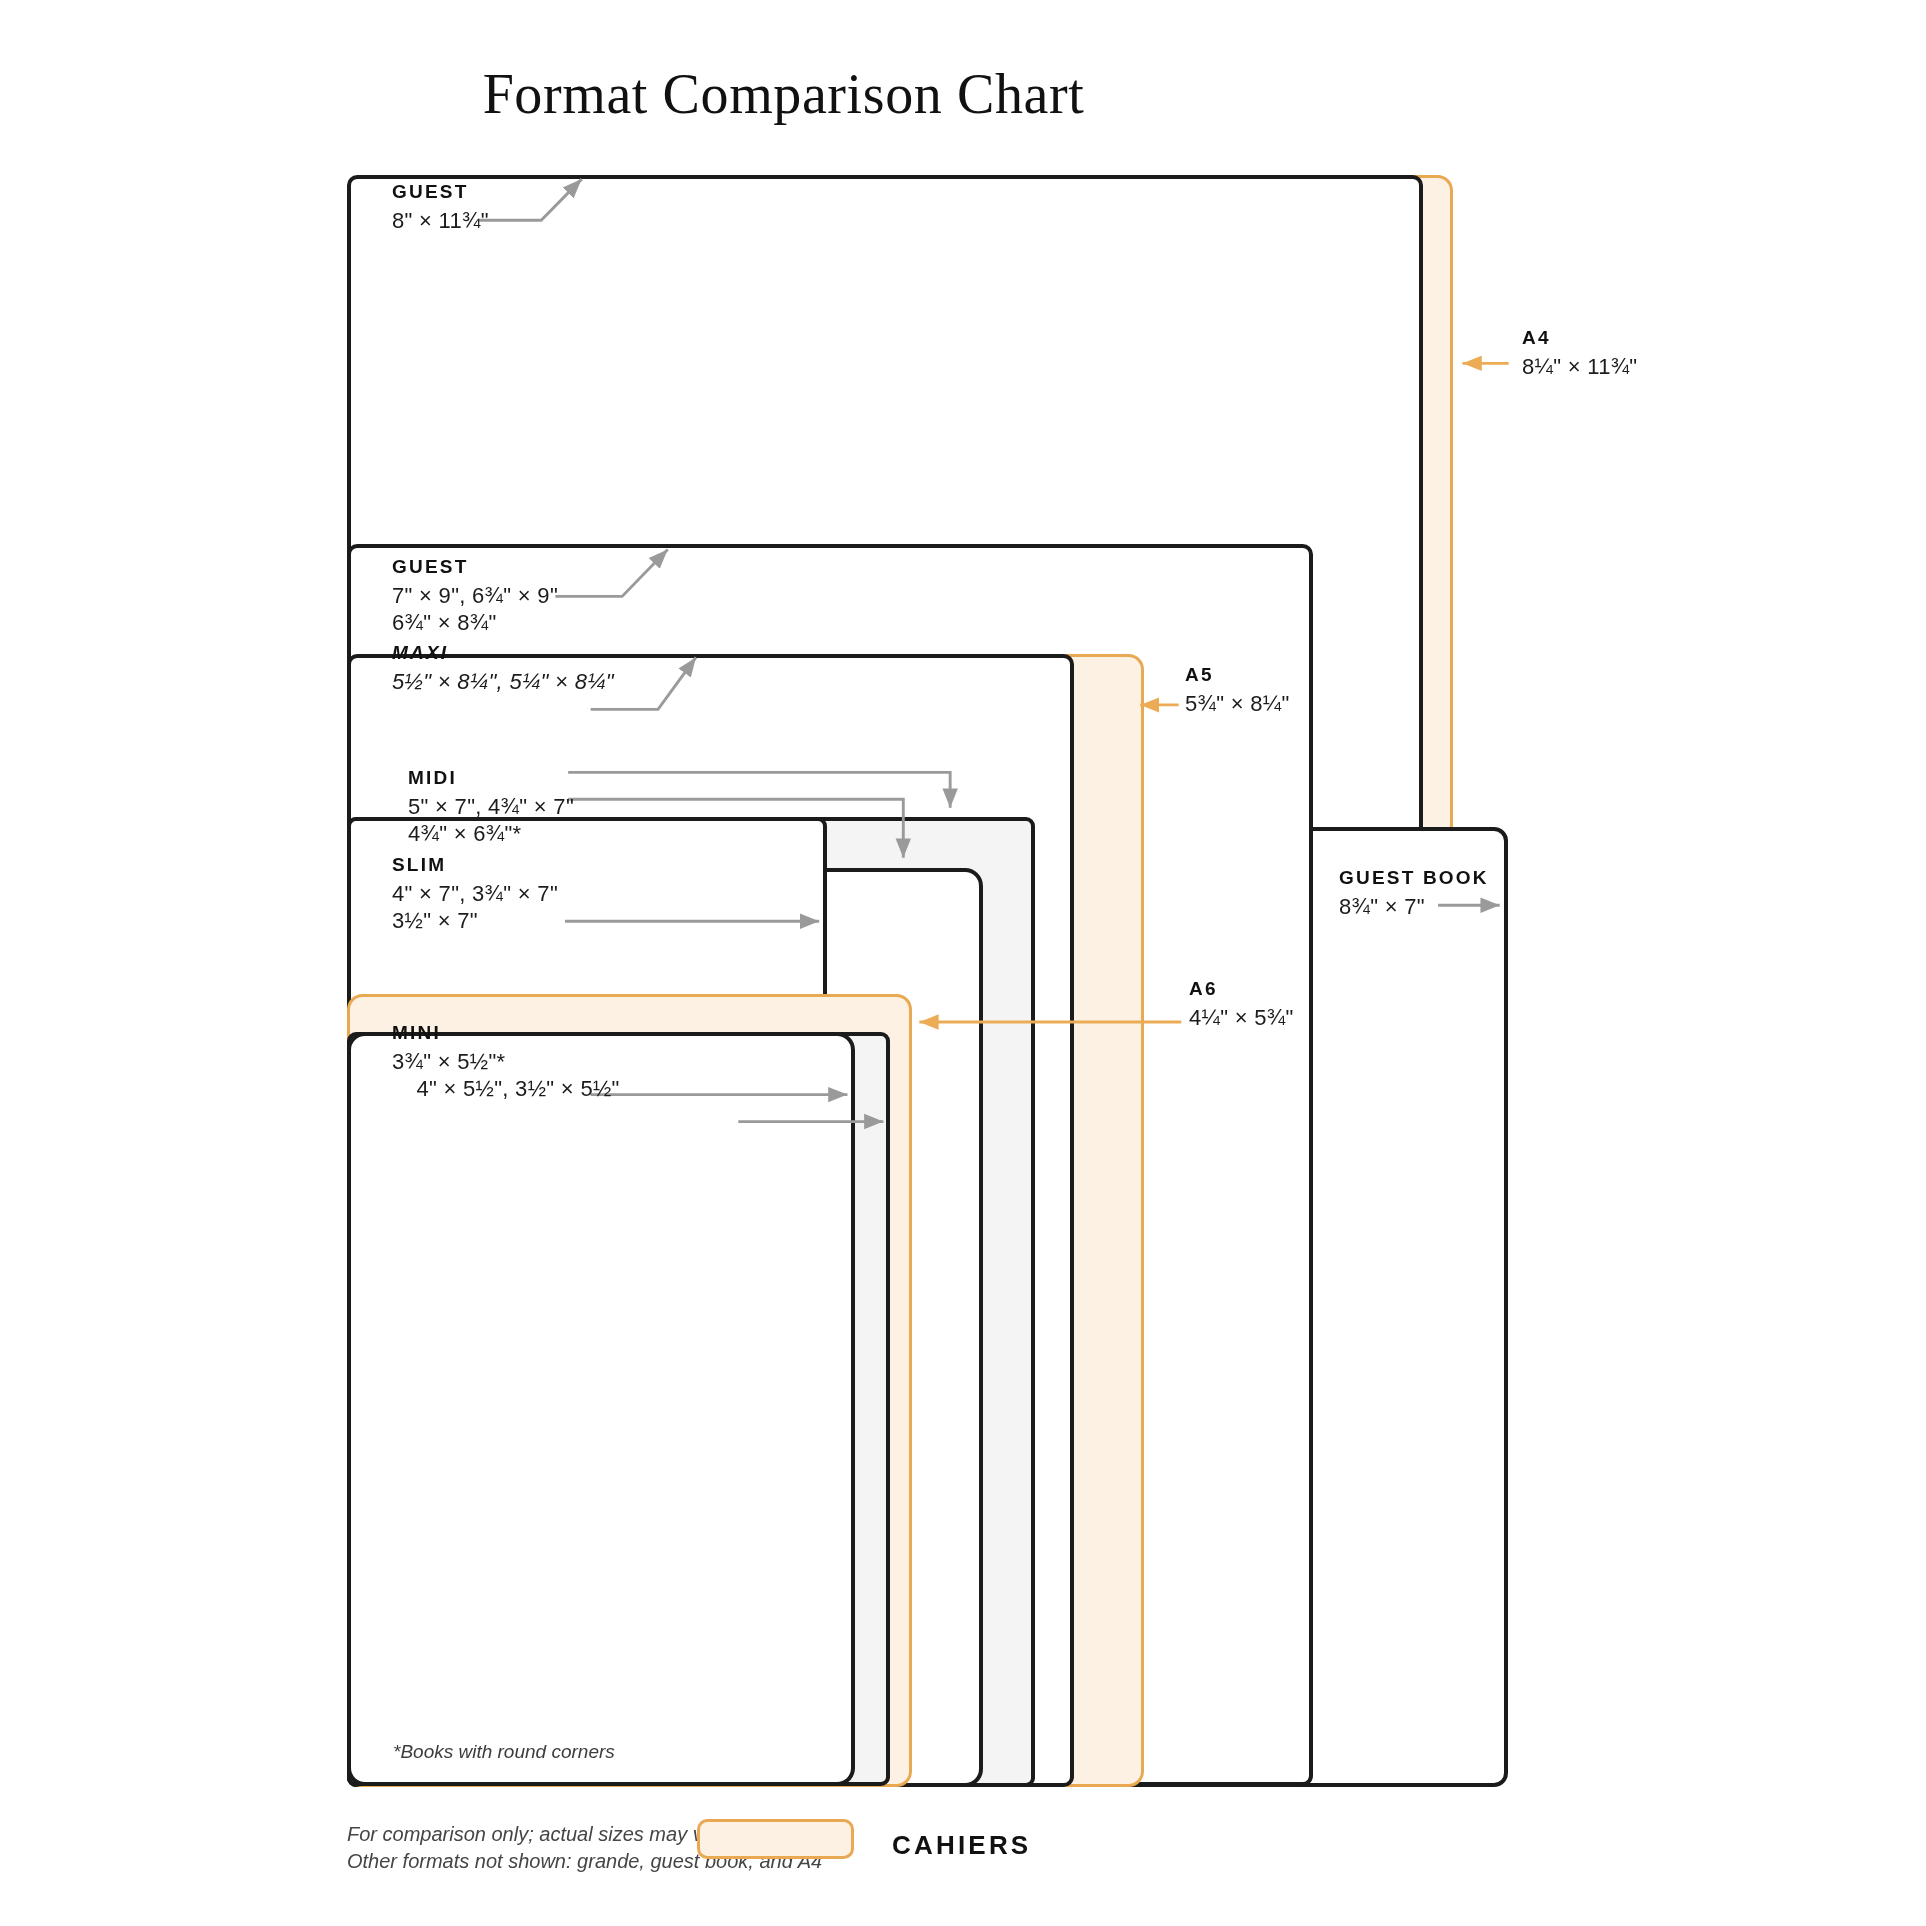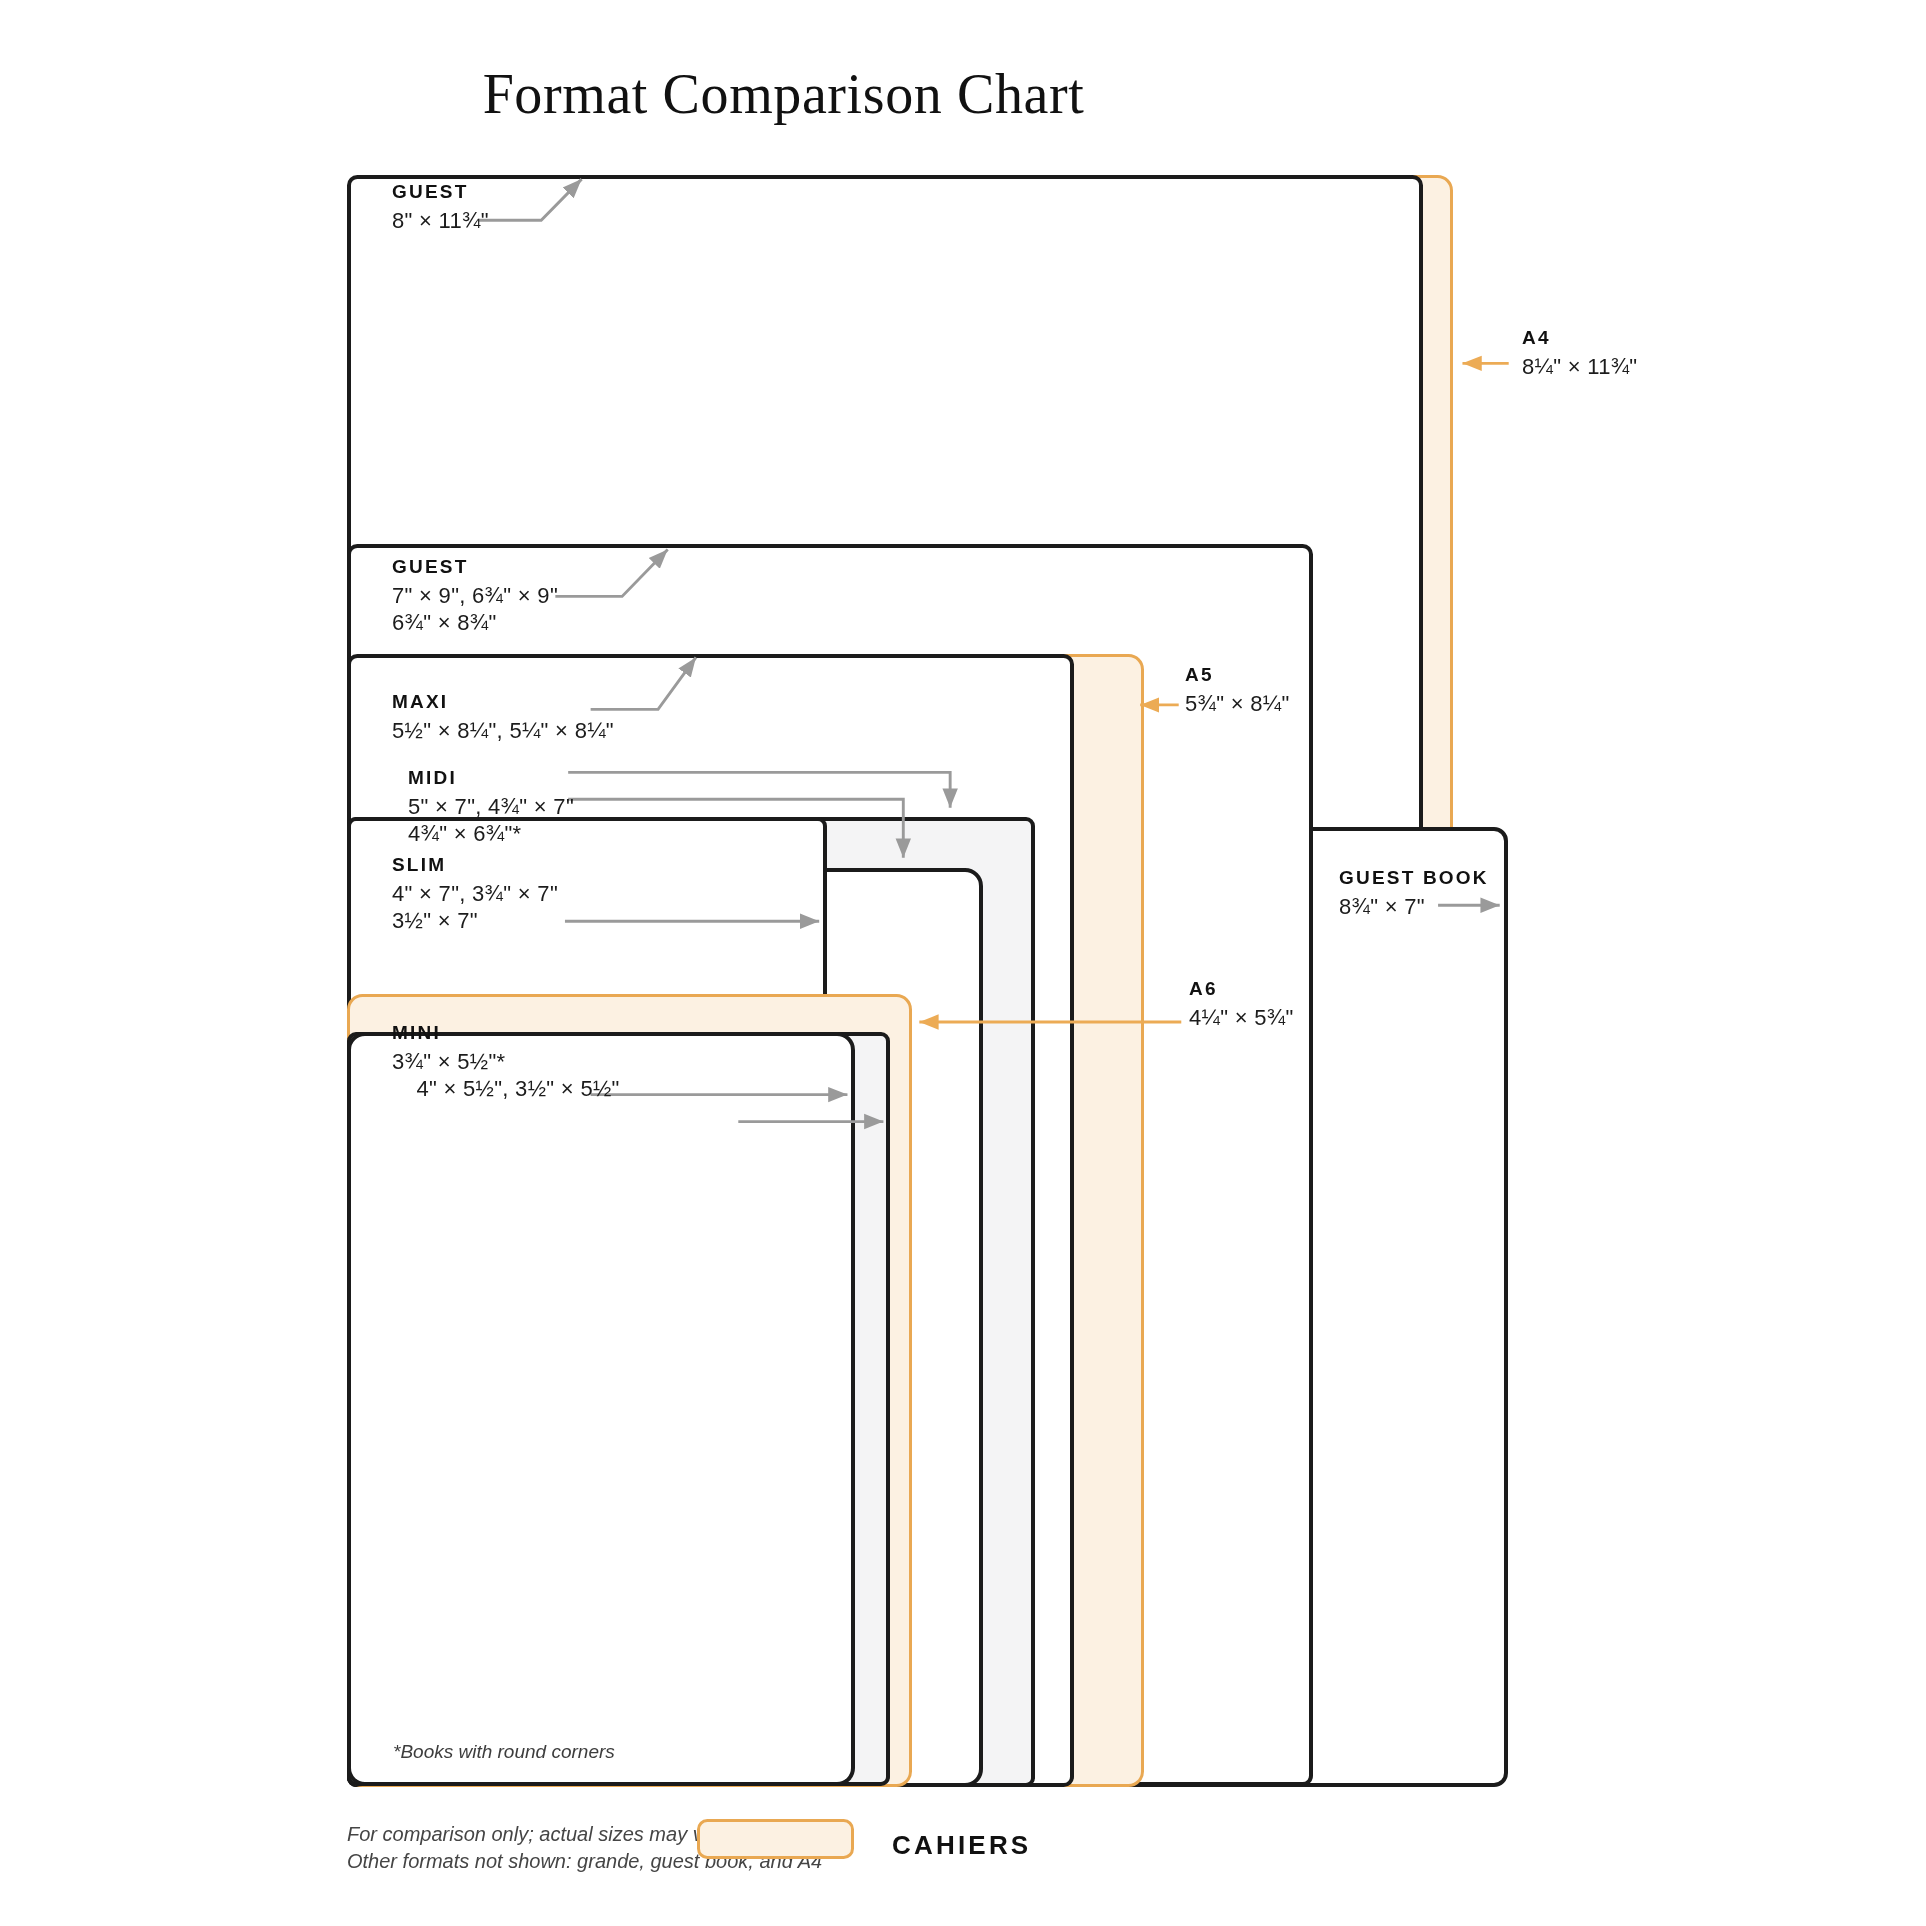--- a/index.html
+++ b/index.html
@@ -71,21 +71,21 @@
   <div id="label-layer">
       <div class="fmt-label" style="left: 392px; top: 181px;">
         <div class="nm">GUEST</div>
         <div class="dm">8" × 11¾"</div>
       </div>
       <div class="fmt-label" style="left: 392px; top: 556px;">
         <div class="nm">GUEST</div>
         <div class="dm">7" × 9", 6¾" × 9"</div>
         <div class="dm">6¾" × 8¾"</div>
       </div>
-      <div class="fmt-label" style="left: 392px; top: 691px;">
+      <div class="fmt-label" style="left: 392px; top: 642px; font-style: italic;">
         <div class="nm">MAXI</div>
         <div class="dm">5½" × 8¼", 5¼" × 8¼"</div>
       </div>
       <div class="fmt-label" style="left: 392px; top: 767px; margin-left: 16px;">
         <div class="nm">MIDI</div>
         <div class="dm">5" × 7", 4¾" × 7"</div>
         <div class="dm">4¾" × 6¾"*</div>
       </div>
       <div class="fmt-label" style="left: 392px; top: 854px;">
         <div class="nm">SLIM</div>

